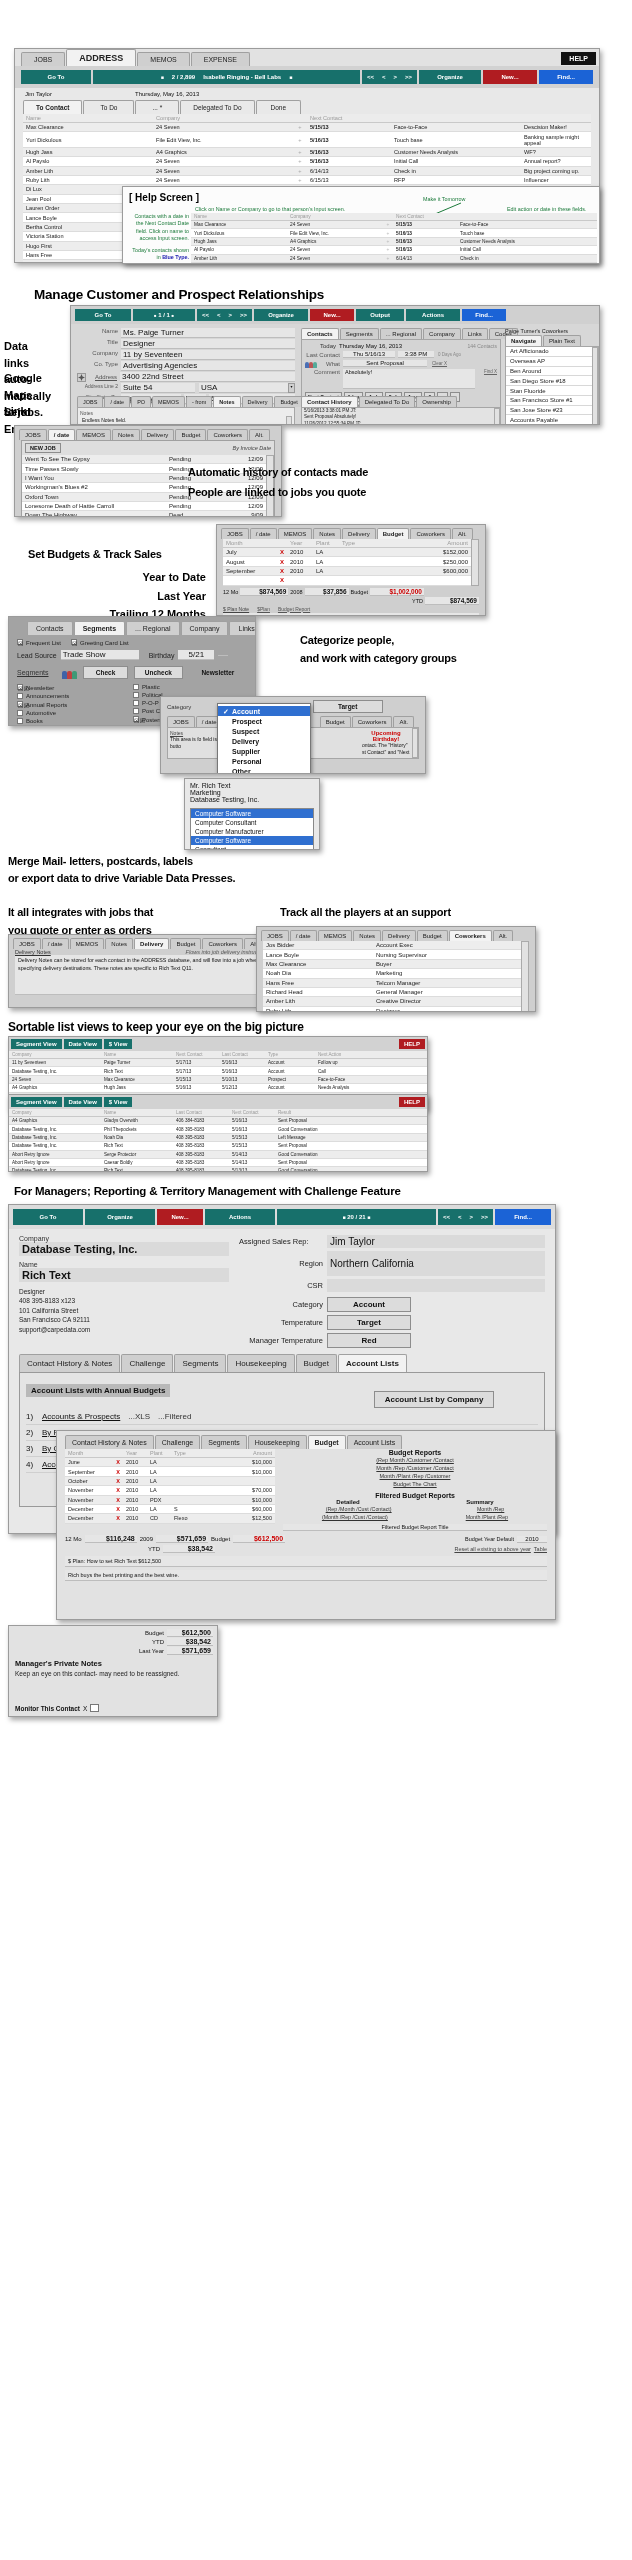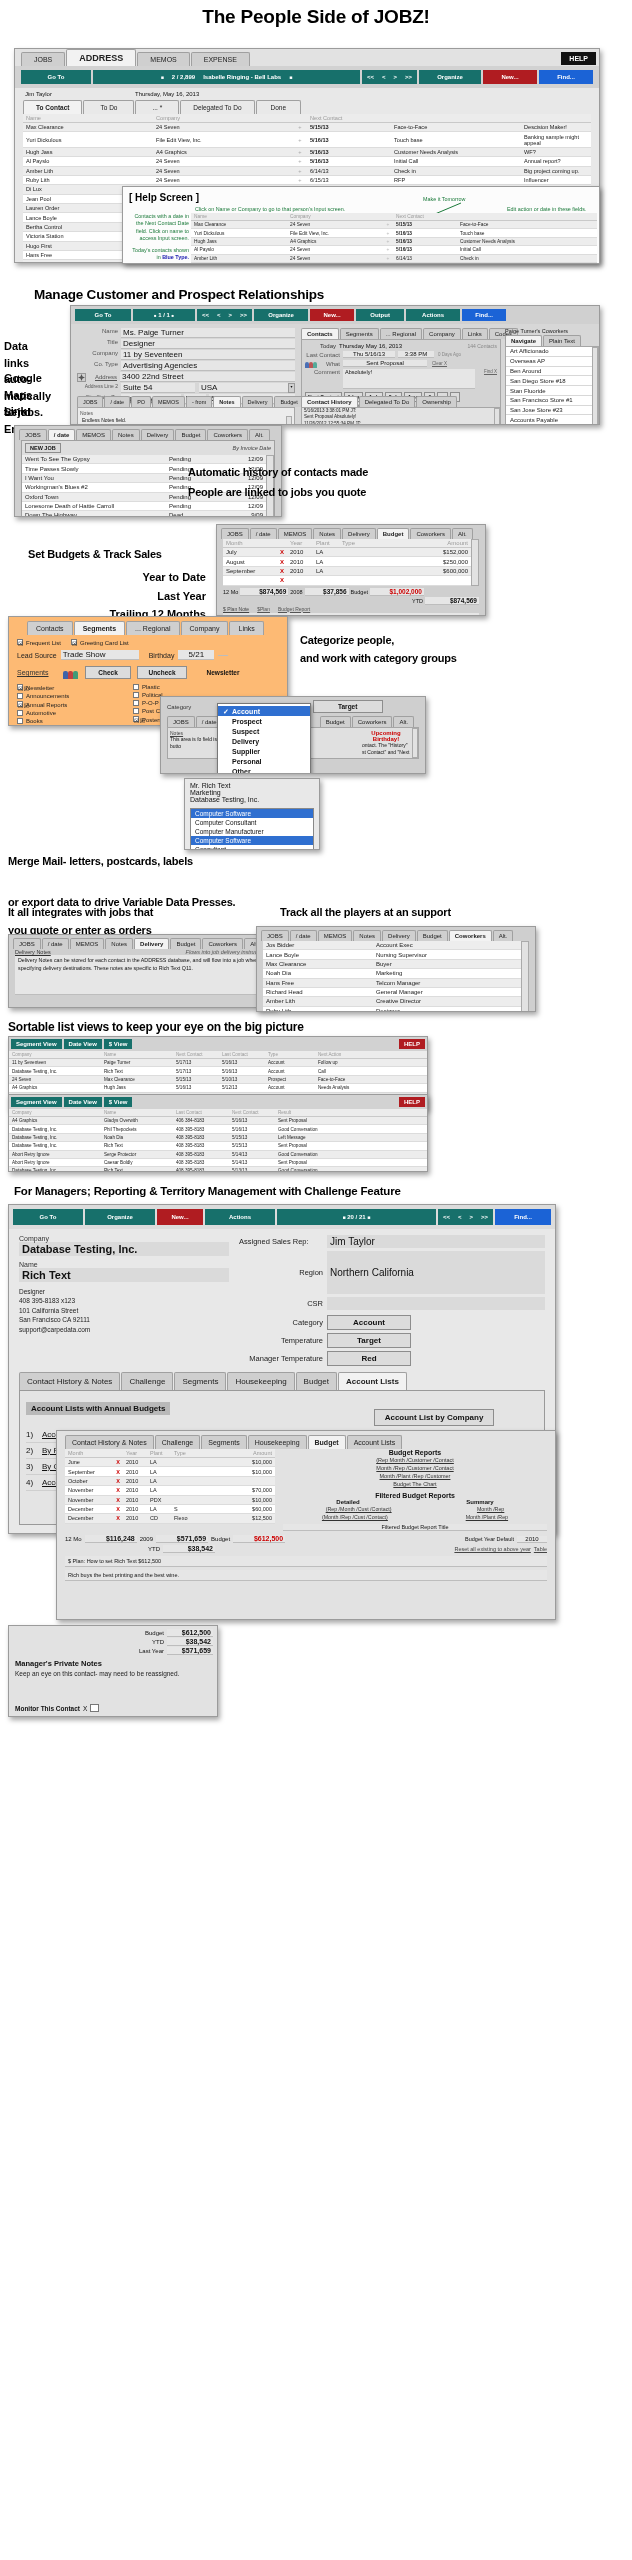--- a/index.html
+++ b/index.html
@@ -90,21 +90,20 @@
   .menu div.check:before { content:"\2713"; position:absolute; margin-left:-9px; }
 
   .people-icon { display:inline-block; width:12px; height:9px; position:relative; }
   .people-icon s { position:absolute; bottom:0; width:4px; height:6px; border-radius:2px 2px 0 0; }
 </style>
 </head>
 <body>
 
 <div class="page">
 
-  <h1 class="headline" style="position:absolute; left:0; top:6px; width:632px;">The People Side of JOBZ!</h1>
 
   <div class="shot" style="left:14px; top:48px; width:586px; height:215px; background:#e8e8e8;">
 
     <div class="tabstrip" style="height:17px; background:#e2e2e2; padding-left:6px;">
       <div class="tab" style="font-size:7px;padding:3px 12px;">JOBS</div>
       <div class="tab active" style="font-size:9px;padding:3px 12px;">ADDRESS</div>
       <div class="tab" style="font-size:7px;padding:3px 12px;">MEMOS</div>
       <div class="tab" style="font-size:7px;padding:3px 12px;">EXPENSE</div>
       <div style="flex:1"></div>
       <div style="background:#111;color:#fff;font-size:7px;font-weight:bold;padding:3px 8px;margin-bottom:1px;">HELP</div>
@@ -758,21 +757,21 @@
     </div>
   </div>
 
   <div class="sec-head" style="position:absolute;left:28px;top:548px;font-size:11px;">Set Budgets &amp; Track Sales</div>
   <div class="callout big" style="position:absolute;left:70px;top:568px;width:136px;text-align:right;line-height:1.7;">
     <div>Year to Date</div>
     <div>Last Year</div>
     <div>Trailing 12 Months</div>
   </div>
 
-  <div class="shot" style="left:8px; top:616px; width:280px; height:110px; background:#fdba74;">
+  <div class="shot" style="left:8px; top:616px; width:248px; height:110px; background:#a3a3a3;">
     <div class="tabstrip" style="background:transparent;padding:4px 4px 0 18px;">
       <div class="tab" style="font-size:7px;padding:3px 8px;">Contacts</div>
       <div class="tab active" style="font-size:7px;padding:3px 8px;">Segments</div>
       <div class="tab" style="font-size:7px;padding:3px 8px;">... Regional</div>
       <div class="tab" style="font-size:7px;padding:3px 8px;">Company</div>
       <div class="tab" style="font-size:7px;padding:3px 8px;">Links</div>
     </div>
     <div style="padding:3px 8px;">
       <div style="display:flex;gap:10px;font-size:7px;color:#222;">
         <div class="chk on"><i></i><span>Frequent List</span></div>
@@ -868,21 +867,21 @@
     <div style="margin:2px 5px;border:1px solid #888;background:#fff;">
       <div style="font-size:6.5px;padding:1px 4px;background:#2f6fd0;color:#fff;">Computer Software</div>
       <div style="font-size:6.5px;padding:1px 4px;">Computer Consultant</div>
       <div style="font-size:6.5px;padding:1px 4px;">Computer Manufacturer</div>
       <div style="font-size:6.5px;padding:1px 4px;background:#2f6fd0;color:#fff;">Computer Software</div>
       <div style="font-size:6.5px;padding:1px 4px;">Consultant</div>
     </div>
   </div>
 
   <div class="sec-head" style="position:absolute;left:8px;top:855px;font-size:11px;">Merge Mail- letters, postcards, labels</div>
-  <div class="sec-head" style="position:absolute;left:8px;top:896px;font-size:11px;">or export data to drive Variable Data Presses.</div>
+  <div class="sec-head" style="position:absolute;left:8px;top:872px;font-size:11px;">or export data to drive Variable Data Presses.</div>
 
   <div class="sec-head" style="position:absolute;left:8px;top:906px;font-size:11px;">It all integrates with jobs that</div>
   <div class="sec-head" style="position:absolute;left:8px;top:924px;font-size:11px;">you quote or enter as orders</div>
   <div class="sec-head" style="position:absolute;left:280px;top:906px;font-size:11px;">Track all the players at an support</div>
 
   <div class="shot" style="left:8px; top:934px; width:268px; height:74px; background:#cfcfcf;">
     <div class="tabstrip" style="background:transparent;padding:3px 4px 0 4px;">
       <div class="tab">JOBS</div>
       <div class="tab">/ date</div>
       <div class="tab">MEMOS</div>
@@ -1142,21 +1141,21 @@
             <div>support@carpedata.com</div>
           </div>
       </div>
       <div style="flex:1;padding-left:10px;">
         <div style="display:flex;align-items:center;margin-bottom:3px;">
           <div style="font-size:7.5px;color:#222;width:88px;padding-right:4px;">Assigned Sales Rep:</div>
           <div style="flex:1;background:#dadada;font-size:10px;padding:1px 3px;">Jim Taylor</div>
         </div>
         <div style="display:flex;align-items:center;margin-bottom:3px;">
           <div style="font-size:7.5px;color:#222;width:88px;text-align:right;padding-right:4px;">Region</div>
-          <div style="flex:1;background:#dadada;font-size:10px;padding:16px 3px;">Northern California</div>
+          <div style="flex:1;background:#dadada;font-size:10px;padding:7px 3px;">Northern California</div>
         </div>
         <div style="display:flex;align-items:center;margin-bottom:5px;">
           <div style="font-size:7.5px;color:#222;width:88px;text-align:right;padding-right:4px;">CSR</div>
           <div style="flex:1;background:#dadada;font-size:10px;padding:1px 3px;height:13px;"></div>
         </div>
         <div style="display:flex;align-items:center;margin-bottom:3px;">
           <div style="font-size:7.5px;color:#222;width:88px;text-align:right;padding-right:4px;">Category</div>
           <div class="btn3d" style="width:84px;font-size:8px;padding:2px;">Account</div>
         </div>
         <div style="display:flex;align-items:center;margin-bottom:3px;">

